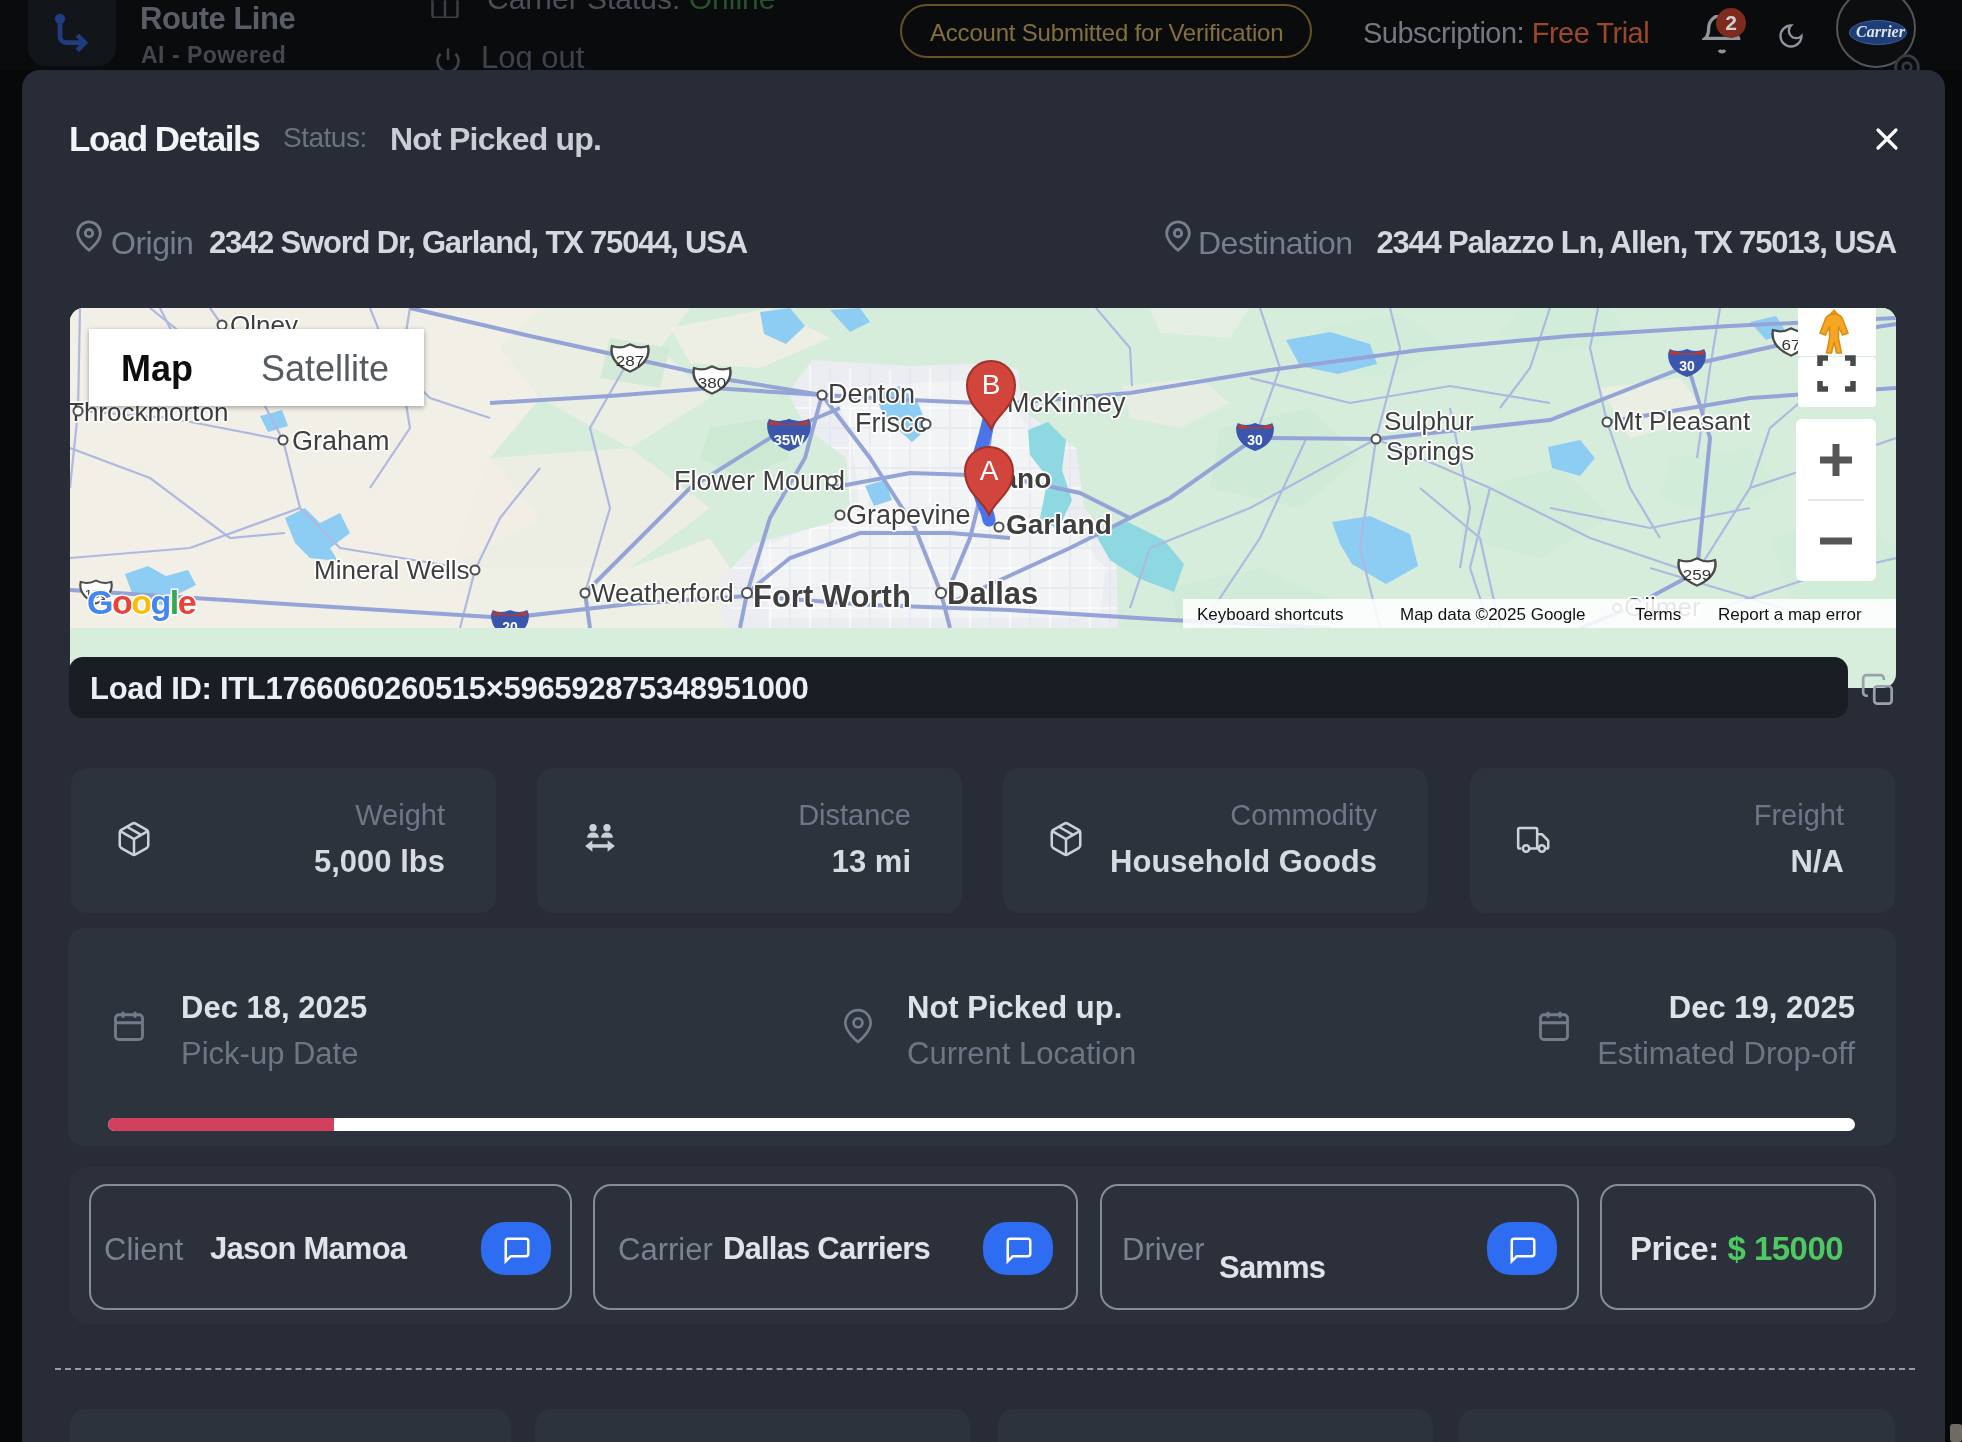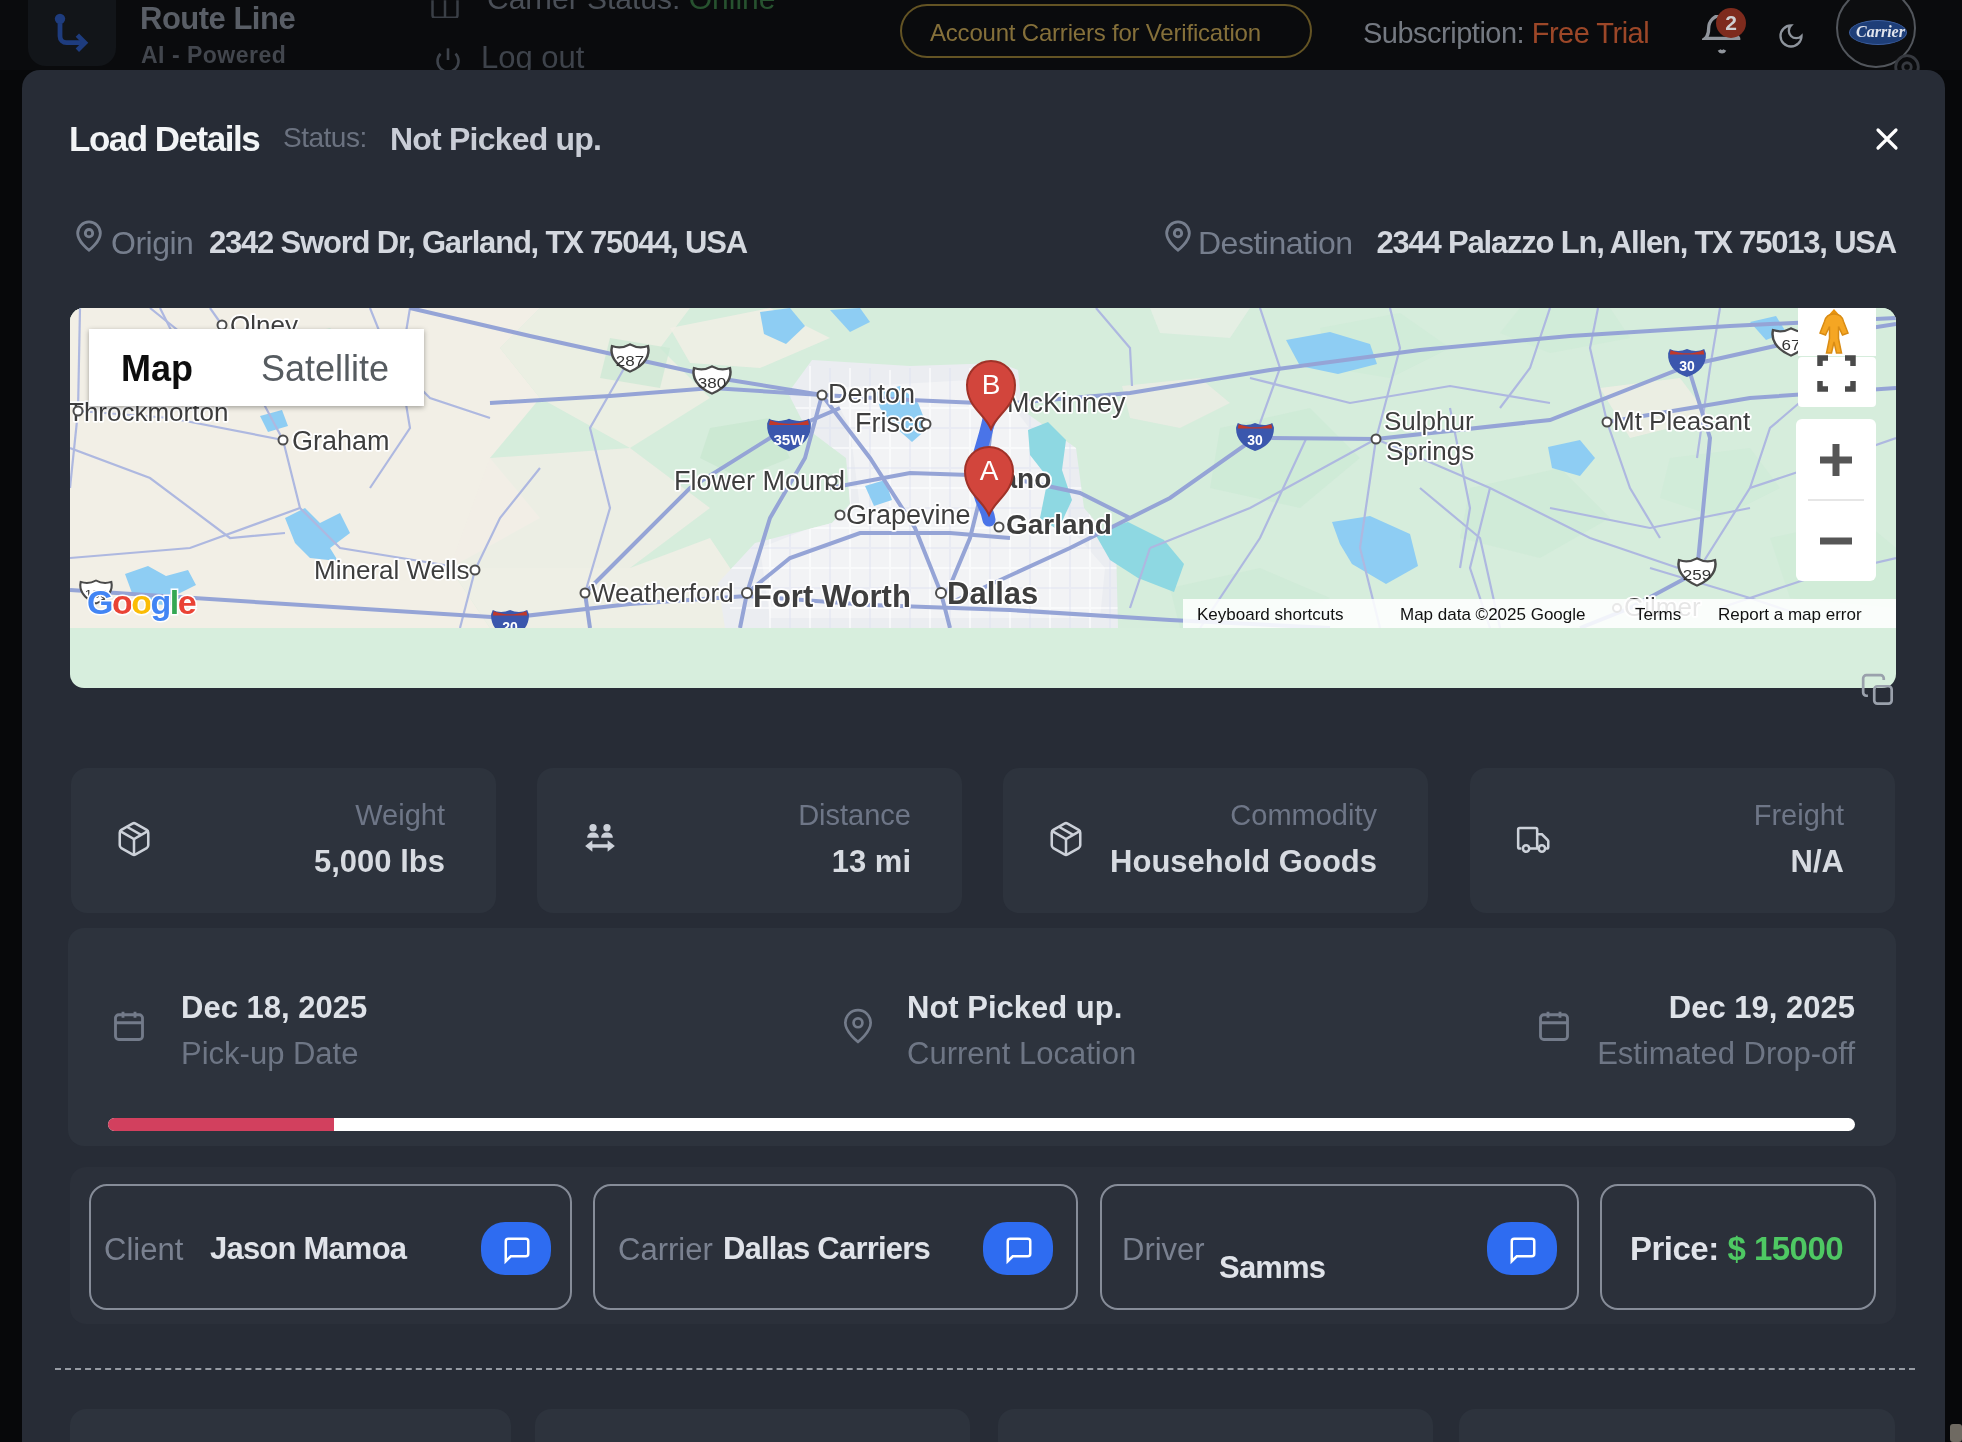--- a/index.html
+++ b/index.html
@@ -58,21 +58,21 @@
   <svg class="abs" style="left:430px; top:0px;" width="30" height="18" viewBox="0 0 24 14" fill="none" stroke="#3a3f46" stroke-width="2">
       <path d="M2 0v12a2 2 0 0 0 2 2h16a2 2 0 0 0 2-2V0M12 0v14"></path>
     </svg>
   <div class="navtxt" style="left:487px; top:-18px; font-size:30px; color:#4a4f57;">Carrier Status: <span style="color:#27522f;">Online</span></div>
   <svg class="abs" style="left:434px; top:46px;" width="28" height="28" viewBox="0 0 24 24" fill="none" stroke="#3e434b" stroke-width="2.2">
       <path d="M12 2v10"></path>
       <path d="M18.4 6.6a9 9 0 1 1-12.77.04"></path>
     </svg>
   <div class="navtxt" style="left:481px; top:40px; font-size:31px; color:#3e434b;">Log out</div>
   <div class="abs" style="left:900px; top:4px; width:412px; height:54px; border:2px solid #645424;  border-radius:27px;"></div>
-  <div class="navtxt" style="left:930px; top:19px; font-size:24px; color:#85703a; letter-spacing:-0.2px;">Account Carriers for Verification</div>
+  <div class="navtxt" style="left:930px; top:19px; font-size:24px; color:#85703a; letter-spacing:-0.2px;">Account Submitted for Verification</div>
   <div class="navtxt" style="left:1363px; top:17px; font-size:29px; color:#747981; letter-spacing:-0.5px;">Subscription: <span style="color:#9c4728;">Free Trial</span></div>
   <svg class="abs" style="left:1702px; top:15px;" width="40" height="40" viewBox="0 0 24 24" fill="none" stroke="#90959c" stroke-width="2">
       <path d="M10.3 21a1.9 1.9 0 0 0 3.4 0"></path>
       <path d="M4 8a8 8 0 0 1 16 0c0 4.5 2 5.5 2 6H2s2-1.5 2-6"></path>
     </svg>
   <div class="abs" style="left:1716px; top:8px; width:30px; height:30px; border-radius:50%; background:#7e2b1d; color:#cfd0d2; font-size:21px; font-weight:bold; text-align:center; line-height:30px;">2</div>
   <svg class="abs" style="left:1777px; top:22px;" width="28" height="28" viewBox="0 0 24 24" fill="none" stroke="#8e949c" stroke-width="2">
       <path d="M12 3a6 6 0 0 0 9 9 9 9 0 1 1-9-9Z"></path>
     </svg>
   <div class="abs" style="left:1836px; top:-12px; width:80px; height:80px; border-radius:50%; border:2px solid #52565c; background:#0d0e10;"></div>
@@ -351,20 +351,23 @@
       </g>
       <rect x="1726" y="111" width="80" height="162" rx="6" fill="#ffffff"></rect>
       <g stroke="#565656" stroke-width="7">
         <path d="M1766 136 v32 M1750 152 h32"></path>
         <path d="M1750 233 h32"></path>
       </g>
       <path d="M1738 192 h56" stroke="#e6e6e6" stroke-width="2"></path>
     </g>
   </svg>
   </div>
+  <div id="loadbar">
+      <span>Load ID: ITL1766060260515×596592875348951000</span>
+    </div>
   <svg class="abs" style="left:1838px; top:602px;" width="38" height="38" viewBox="0 0 24 24" fill="none" stroke="#9aa1ac" stroke-width="1.7">
       <rect x="9" y="9" width="11" height="11" rx="2"></rect>
       <path d="M5 15H4a2 2 0 0 1-2-2V4a2 2 0 0 1 2-2h9a2 2 0 0 1 2 2v1"></path>
     </svg>
   <div class="scard" style="left:49px;">
     <svg width="38" height="38" viewBox="0 0 24 24" fill="none" stroke="#ccd1d9" stroke-width="1.6">
         <path d="M11 21.73a2 2 0 0 0 2 0l7-4A2 2 0 0 0 21 16V8a2 2 0 0 0-1-1.73l-7-4a2 2 0 0 0-2 0l-7 4A2 2 0 0 0 3 8v8a2 2 0 0 0 1 1.73Z"></path>
         <path d="M12 22V12"></path>
         <path d="m3.3 7 8.7 5 8.7-5"></path>
         <path d="m7.5 4.27 9 5.15"></path>

